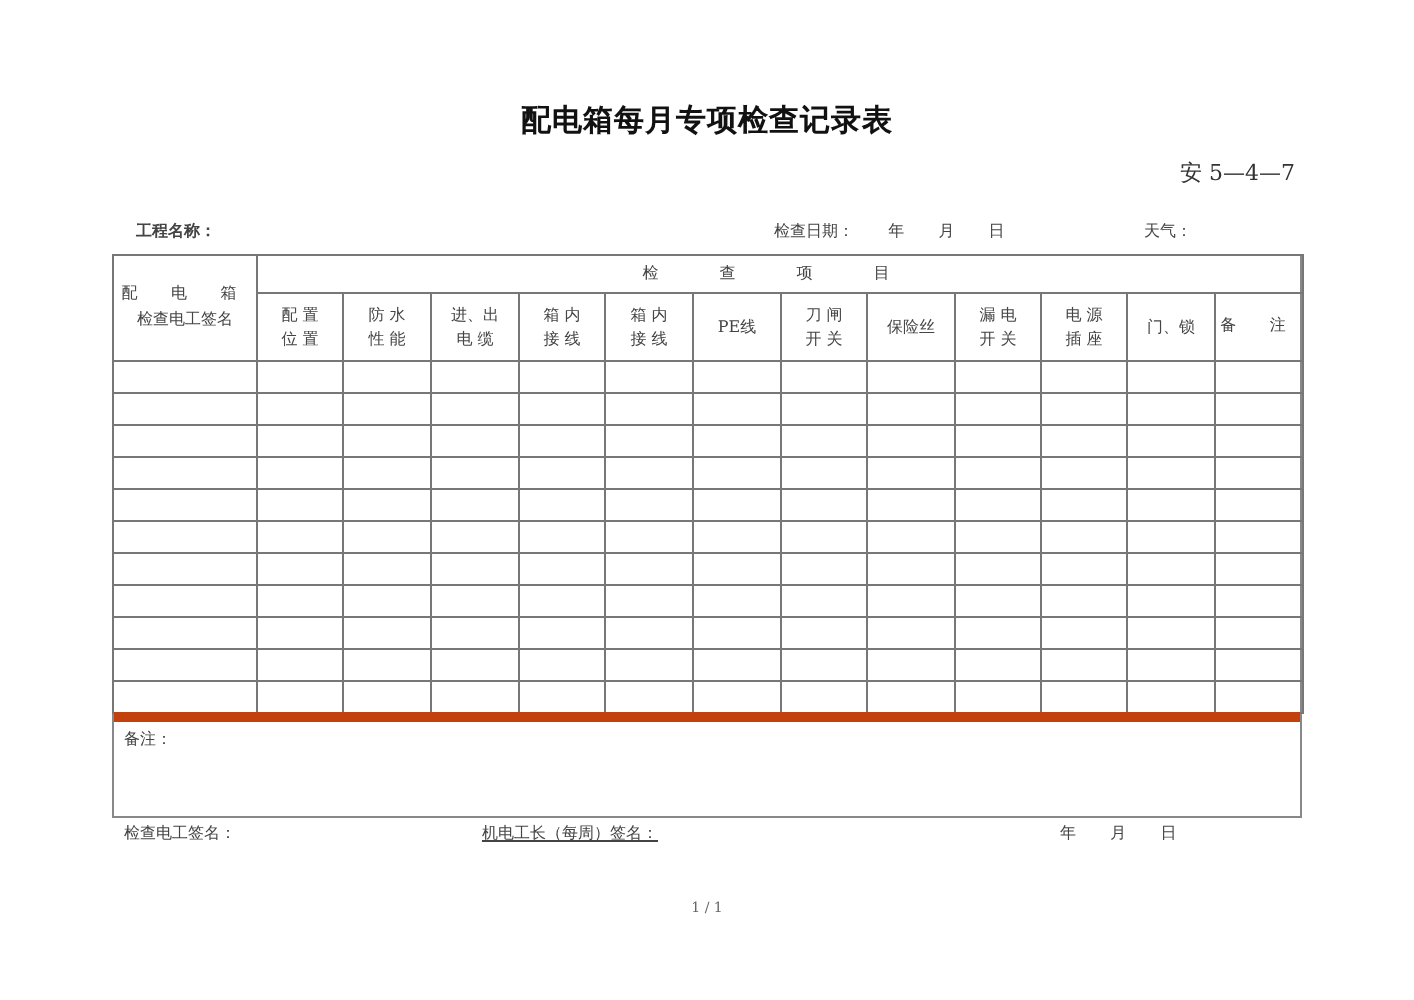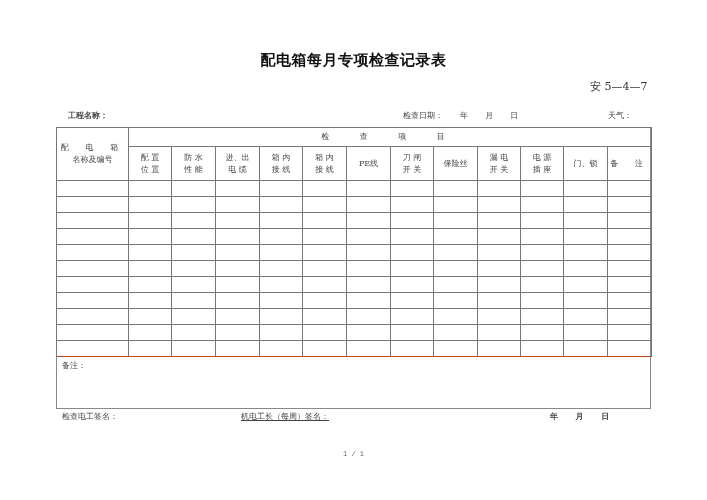--- a/index.html
+++ b/index.html
@@ -72,21 +72,21 @@
     table.grid tr.h2 td { height: 33px; }
     table.grid tr.data td { height: 15px; }
     .spaced { letter-spacing: 6px; font-family: Liberation Mono, monospace; }
     .spaced-wide { letter-spacing: 14px; }
     .remarks {
       position: absolute;
       left: 0;
       top: 228px;
       width: 593px;
       height: 53px;
-      border-top: 1px solid #c2410c;
+      border-top: 5px solid #c2410c;
     }
     .remarks-label {
       position: absolute;
       left: 5px;
       top: 3px;
       font-size: 8px;
       color: #444;
     }
     .sign {
       position: absolute;
@@ -95,42 +95,41 @@
       color: #444;
     }
     .page-num {
       position: absolute;
       left: 0;
       width: 707px;
       top: 450px;
       text-align: center;
       font-size: 7px;
       color: #666;
-      font-family: Liberation Mono, monospace;
     }
   </style>
 </head>
 <body>
 
 <div class="title">配电箱每月专项检查记录表</div>
 <div class="form-code">安 5—4—7</div>
 
 <div class="meta" style="left:68px;font-weight:bold;">
   <span>工程名称：</span>
 </div>
-<div class="meta" style="left:403px;text-align:right;">
+<div class="meta" style="left:387px;text-align:right;">
   <span>检查日期：</span>
   <span class="meta-gap"></span>
   <span>年</span>
   <span class="meta-gap"></span>
   <span>月</span>
   <span class="meta-gap"></span>
   <span>日</span>
 </div>
-<div class="meta" style="left:572px;margin-left:36px;">
+<div class="meta" style="left:572px;">
   <span>天气：</span>
 </div>
 
 <div class="table-wrap">
   <table class="grid">
     <colgroup>
       <col style="width:72px">
       <col style="width:43px">
       <col style="width:44px">
       <col style="width:44px">
@@ -141,21 +140,21 @@
       <col style="width:44px">
       <col style="width:43px">
       <col style="width:43px">
       <col style="width:44px">
       <col style="width:44px">
     </colgroup>
     <tbody>
         <tr class="h1">
       <td rowspan="2">
         <div class="spaced">配 电 箱</div>
-        <div>名称及编号</div>
+        <div>检查电工签名</div>
       </td>
       <td colspan="12">
         <span class="spaced-wide">检 查 项 目</span>
       </td>
     </tr>
     <tr class="h2">
       <td>
             <div>配 置</div>
             <div>位 置</div>
           </td>
@@ -374,21 +373,21 @@
     <span class="remarks-label">备注：</span>
   </div>
 </div>
 
 <div class="sign" style="left:62px;">
   <span>检查电工签名：</span>
 </div>
 <div class="sign" style="left:241px;text-decoration:underline;">
   <span>机电工长（每周）签名：</span>
 </div>
-<div class="sign" style="left:550px;font-weight:bold;">
+<div class="sign" style="left:530px;">
   <span>年</span>
   <span class="meta-gap"></span>
   <span>月</span>
   <span class="meta-gap"></span>
   <span>日</span>
 </div>
 
 <div class="page-num">1 / 1</div>
 
 </body></html>

